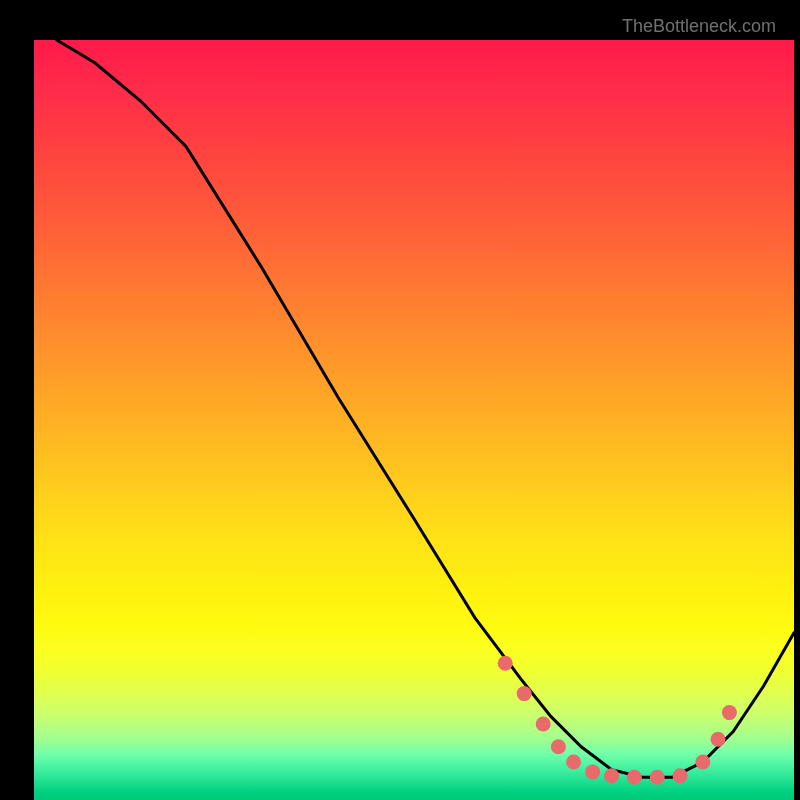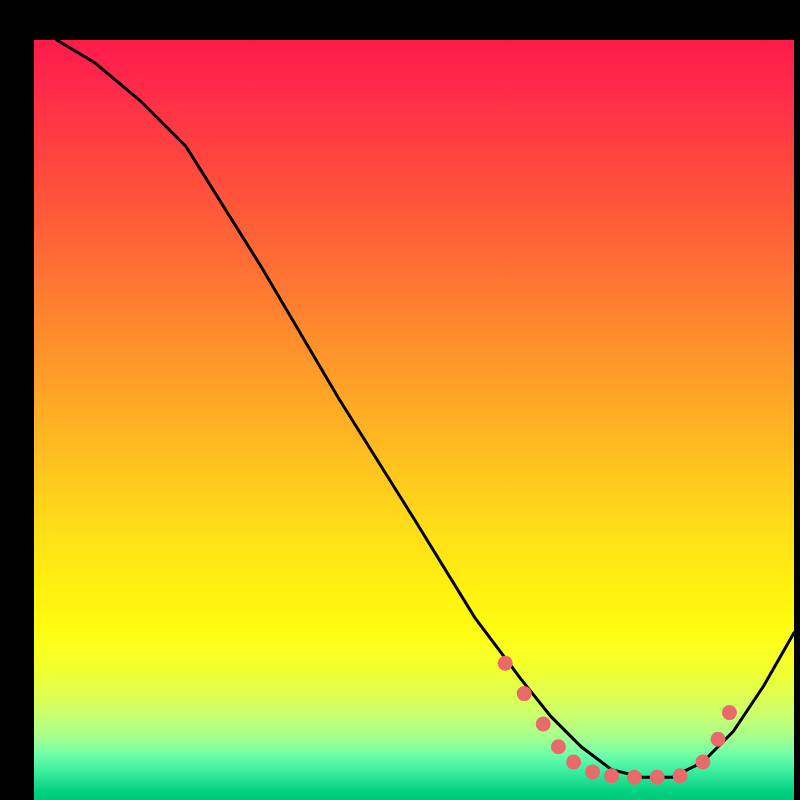--- a/index.html
+++ b/index.html
@@ -98,13 +98,14 @@
           <circle cx="577.6" cy="735.7" r="7.5" class="dot"></circle>
           <circle cx="600.4" cy="737.2" r="7.5" class="dot"></circle>
           <circle cx="623.2" cy="737.2" r="7.5" class="dot"></circle>
           <circle cx="646.0" cy="735.7" r="7.5" class="dot"></circle>
           <circle cx="668.8" cy="722.0" r="7.5" class="dot"></circle>
           <circle cx="684.0" cy="699.2" r="7.5" class="dot"></circle>
           <circle cx="695.4" cy="672.6" r="7.5" class="dot"></circle>
         </g>
     </svg>
   </div>
+  <div class="watermark">TheBottleneck.com</div>
 </div>
 
 </body></html>

